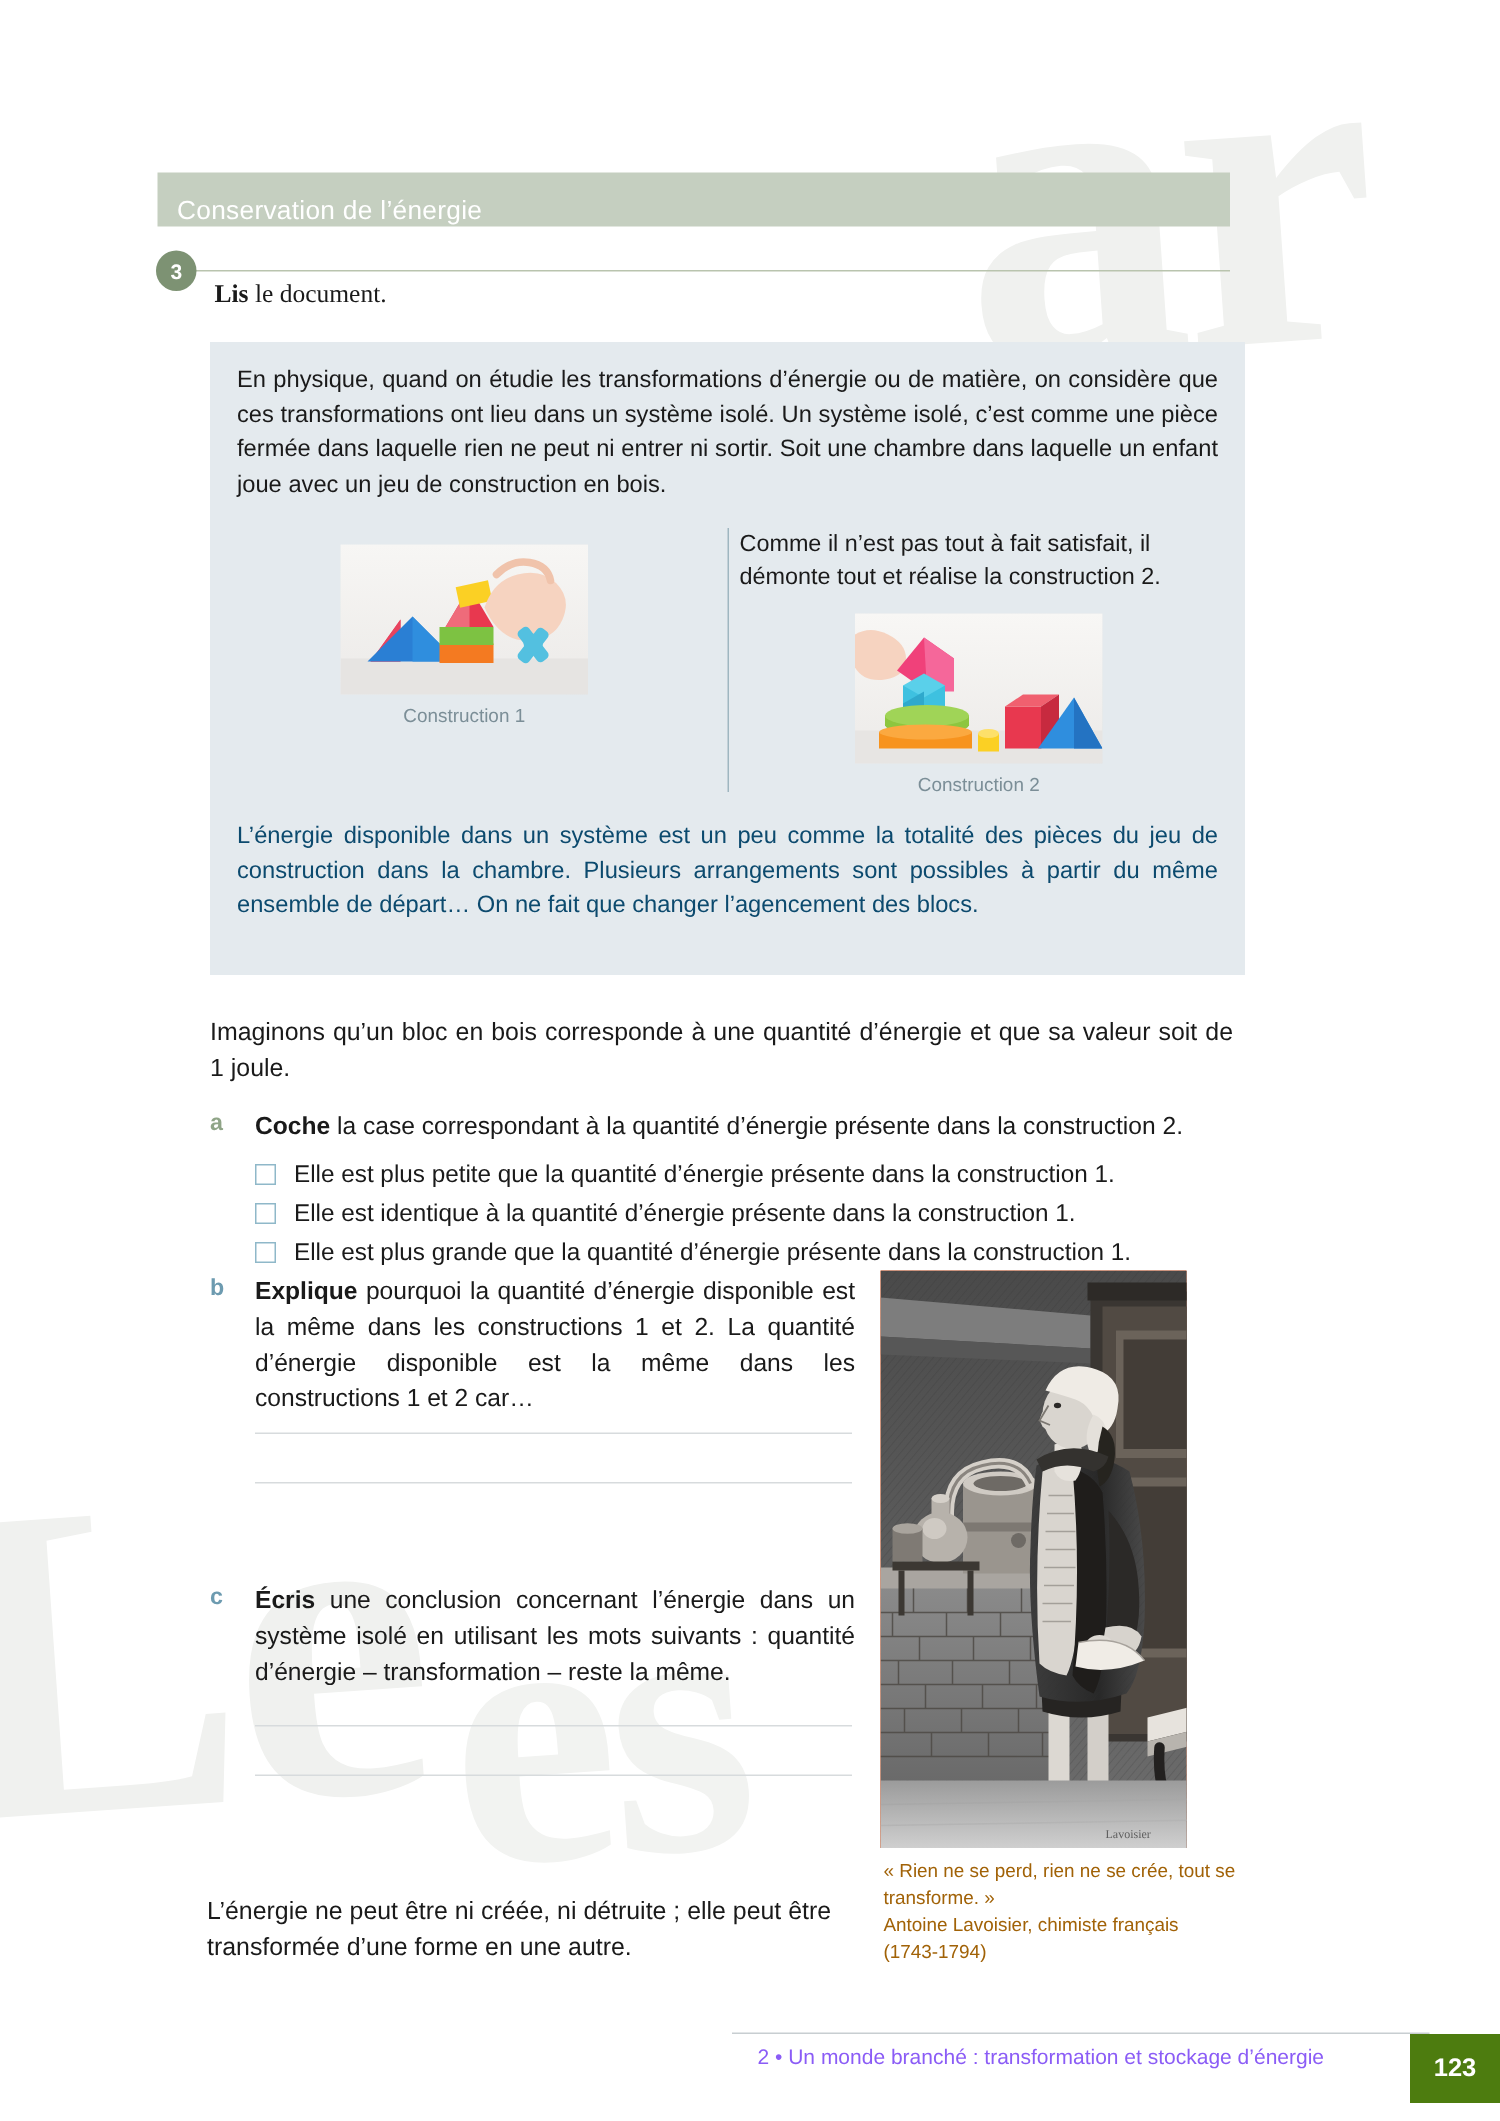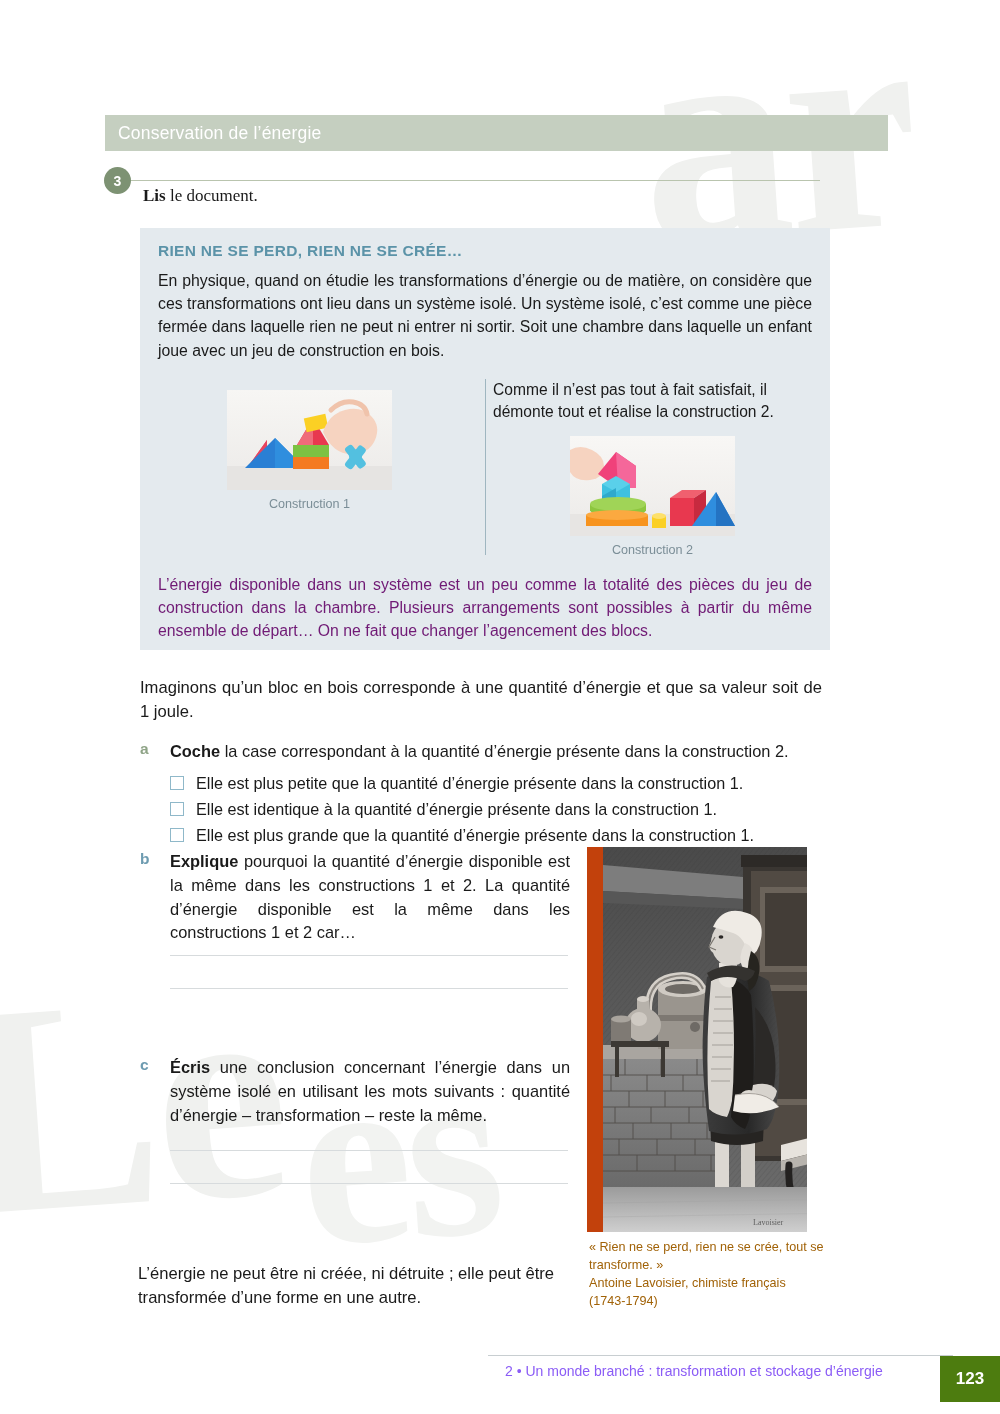--- a/index.html
+++ b/index.html
@@ -42,25 +42,25 @@
     position: absolute;
     inset: 0;
     z-index: 2;
   }
 
   
   .title-band {
     position: absolute;
     left: 105px;
     top: 115px;
-    width: 783px;
+    width: 715px;
     height: 36px;
     background: #c5cfc0;
     display: flex;
-    align-items: center;
+    align-items: flex-end;
     padding-left: 13px;
     box-sizing: border-box;
   }
   .title-band .t {
     font-size: 17.5px;
     color: #ffffff;
     letter-spacing: 0.2px;
   }
 
   
@@ -160,21 +160,21 @@
     margin-top: 7px;
     font-size: 12.6px;
     color: #7b8e97;
     text-align: center;
   }
   .doc-outro {
     font-size: 15.8px;
     line-height: 1.47;
     text-align: justify;
     margin-top: 16px;
-    color: #701a75;
+    color: #0c4a6e;
   }
 
   
   .lead {
     position: absolute;
     left: 140px;
     top: 676px;
     width: 682px;
     font-size: 16.6px;
     line-height: 1.45;
@@ -260,21 +260,20 @@
 
   
   .engraving {
     position: absolute;
     left: 587px;
     top: 847px;
     width: 204px;
     height: 385px;
     overflow: hidden;
     background: #c2410c;
-    padding-left: 16px;
   }
   .engraving svg { display: block; }
   .eng-caption {
     position: absolute;
     left: 589px;
     top: 1239px;
     width: 245px;
     font-size: 12.6px;
     line-height: 1.42;
     color: #a16207;
@@ -325,21 +324,20 @@
 
   <div class="title-band">
     <span class="t">Conservation de l’énergie</span>
   </div>
 
   <div class="ex-rule"></div>
   <div class="ex-badge">3</div>
   <div class="ex-instr"><b>Lis</b><span> le document.</span></div>
 
   <div class="doc-box">
-    <div class="doc-title">RIEN NE SE PERD, RIEN NE SE CRÉE…</div>
     <div class="doc-intro">En physique, quand on étudie les transformations d’énergie ou de matière, on considère que ces transformations ont lieu dans un système isolé. Un système isolé, c’est comme une pièce fermée dans laquelle rien ne peut ni entrer ni sortir. Soit une chambre dans laquelle un enfant joue avec un jeu de construction en bois.</div>
 
     <div class="doc-cols">
       <div class="col-divider"></div>
 
       <div class="doc-col left">
         <div class="photo-wrap">
           <div class="photo">
             <svg width="165" height="100" viewBox="0 0 165 100">
               <defs>

